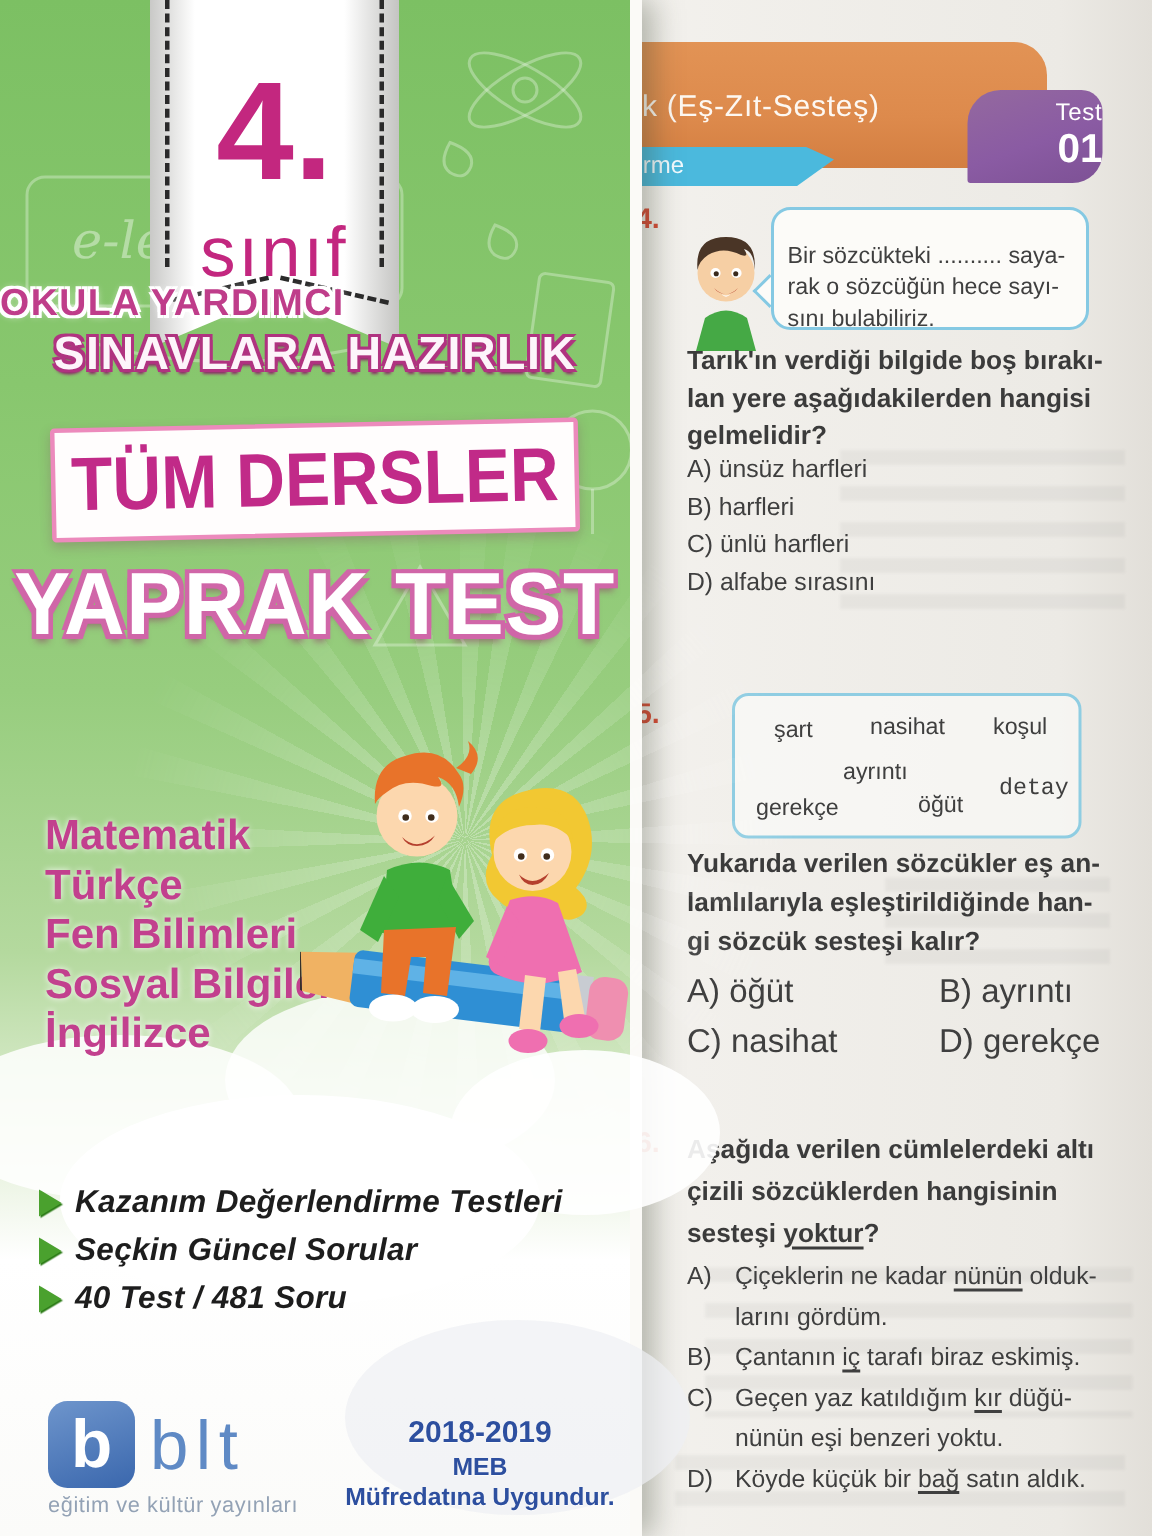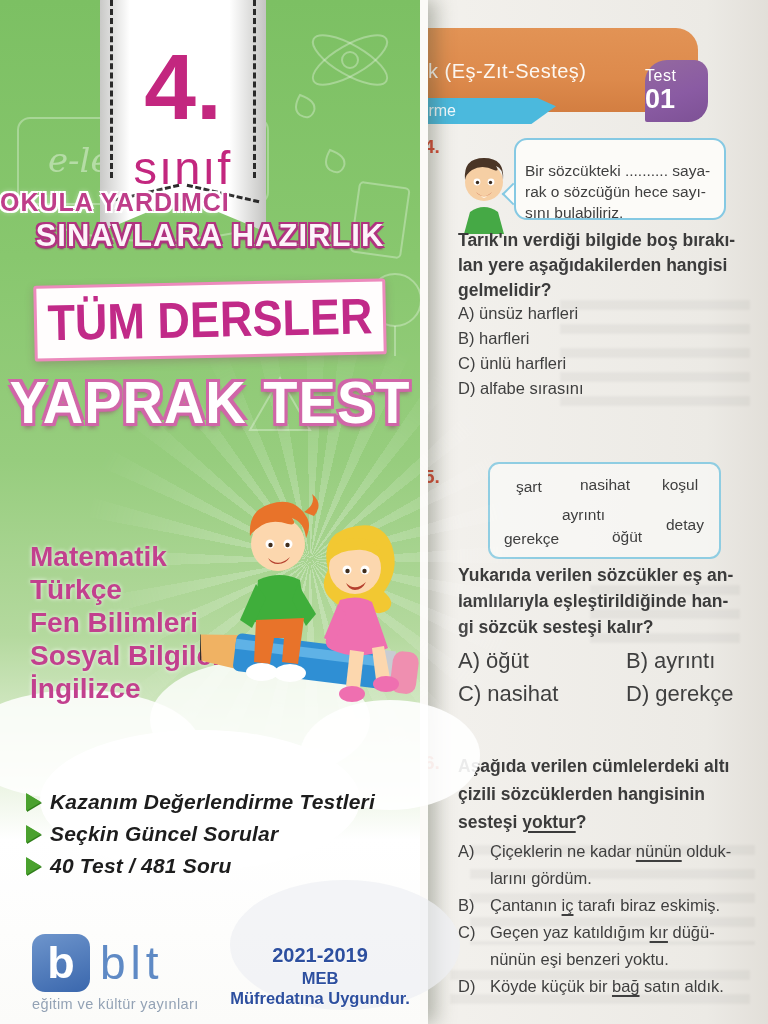--- a/index.html
+++ b/index.html
@@ -9,23 +9,23 @@
 
   
   .page { position:absolute; inset:0; }
   .ghost { position:absolute; opacity:.06; filter:blur(1px);
            background:repeating-linear-gradient(180deg,#555 0 10px,transparent 10px 24px); }
 
   .banner { position:absolute; left:402px; top:28px; width:296px; height:84px;
             background:linear-gradient(180deg,#e29355 0%,#dd8a4c 60%,#d37e41 100%);
             border-radius:6px 22px 40px 6px; z-index:2; }
   .banner-title { position:absolute; left:26px; top:32px; color:#fdf8f2; font-size:20px; letter-spacing:.5px; }
-  .test-badge { position:absolute; left:645px; top:60px; width:63px; height:62px;
+  .test-badge { position:absolute; left:645px; top:60px; width:90px; height:62px;
             background:linear-gradient(160deg,#94699f 0%,#8a5ba3 55%,#7d5195 100%);
-            border-radius:22px 14px 20px 2px; z-index:3; color:#fff; text-align:left; }
+            border-radius:22px 14px 20px 2px; z-index:3; color:#fff; text-align:right; }
   .test-badge .t1 { font-size:16px; margin-top:7px; letter-spacing:.5px; }
   .test-badge .t2 { font-size:27px; font-weight:600; line-height:28px; }
   .strip { position:absolute; left:402px; top:98px; width:154px; height:26px; background:#4bb9dd;
            z-index:3; clip-path:polygon(0 0,88% 0,100% 32%,84% 100%,0 100%);
            color:#f2fbff; font-size:16px; line-height:25px; padding-left:14px; }
 
   .qnum { position:absolute; color:#d94b36; font-weight:700; font-size:19px; }
   .stem { position:absolute; width:302px; color:#3b3b3b; font-weight:700; font-size:17.5px;
           white-space:pre-line; }
   .plain-opts { position:absolute; color:#3f3f3f; font-size:16.5px; }
@@ -162,21 +162,21 @@
       <div>C) ünlü harfleri</div>
       <div>D) alfabe sırasını</div>
     </div>
 
     <div class="qnum" style="left:424px;top:466px;">5.</div>
     <div class="wordbox">
       <span style="left:26px;top:14px;">şart</span>
       <span style="left:90px;top:12px;">nasihat</span>
       <span style="left:172px;top:12px;">koşul</span>
       <span style="left:72px;top:42px;">ayrıntı</span>
-      <span style="left:176px;top:52px;">detay</span>
+      <span style="left:176px;top:52px;font-family:Liberation Mono, monospace;">detay</span>
       <span style="left:14px;top:66px;">gerekçe</span>
       <span style="left:122px;top:64px;">öğüt</span>
     </div>
     <div class="stem" style="left:458px;top:562px;line-height:26px;">Yukarıda verilen sözcükler eş an-
 lamlılarıyla eşleştirildiğinde han-
 gi sözcük sesteşi kalır?</div>
     <div class="optgrid">
       <div>A) öğüt</div>
       <div>B) ayrıntı</div>
       <div>C) nasihat</div>
@@ -321,18 +321,18 @@
       </div>
     </div>
 
     <div class="logo">
       <div class="logo-square">b</div>
       <div class="logo-text">blt</div>
     </div>
     <div class="logo-tagline">eğitim ve kültür yayınları</div>
 
     <div class="meb">
-      <div class="m1">2021-2019</div>
+      <div class="m1">2018-2019</div>
       <div class="m2">MEB</div>
       <div class="m3">Müfredatına Uygundur.</div>
     </div>
   </div>
 </div>
 
 </body></html>

